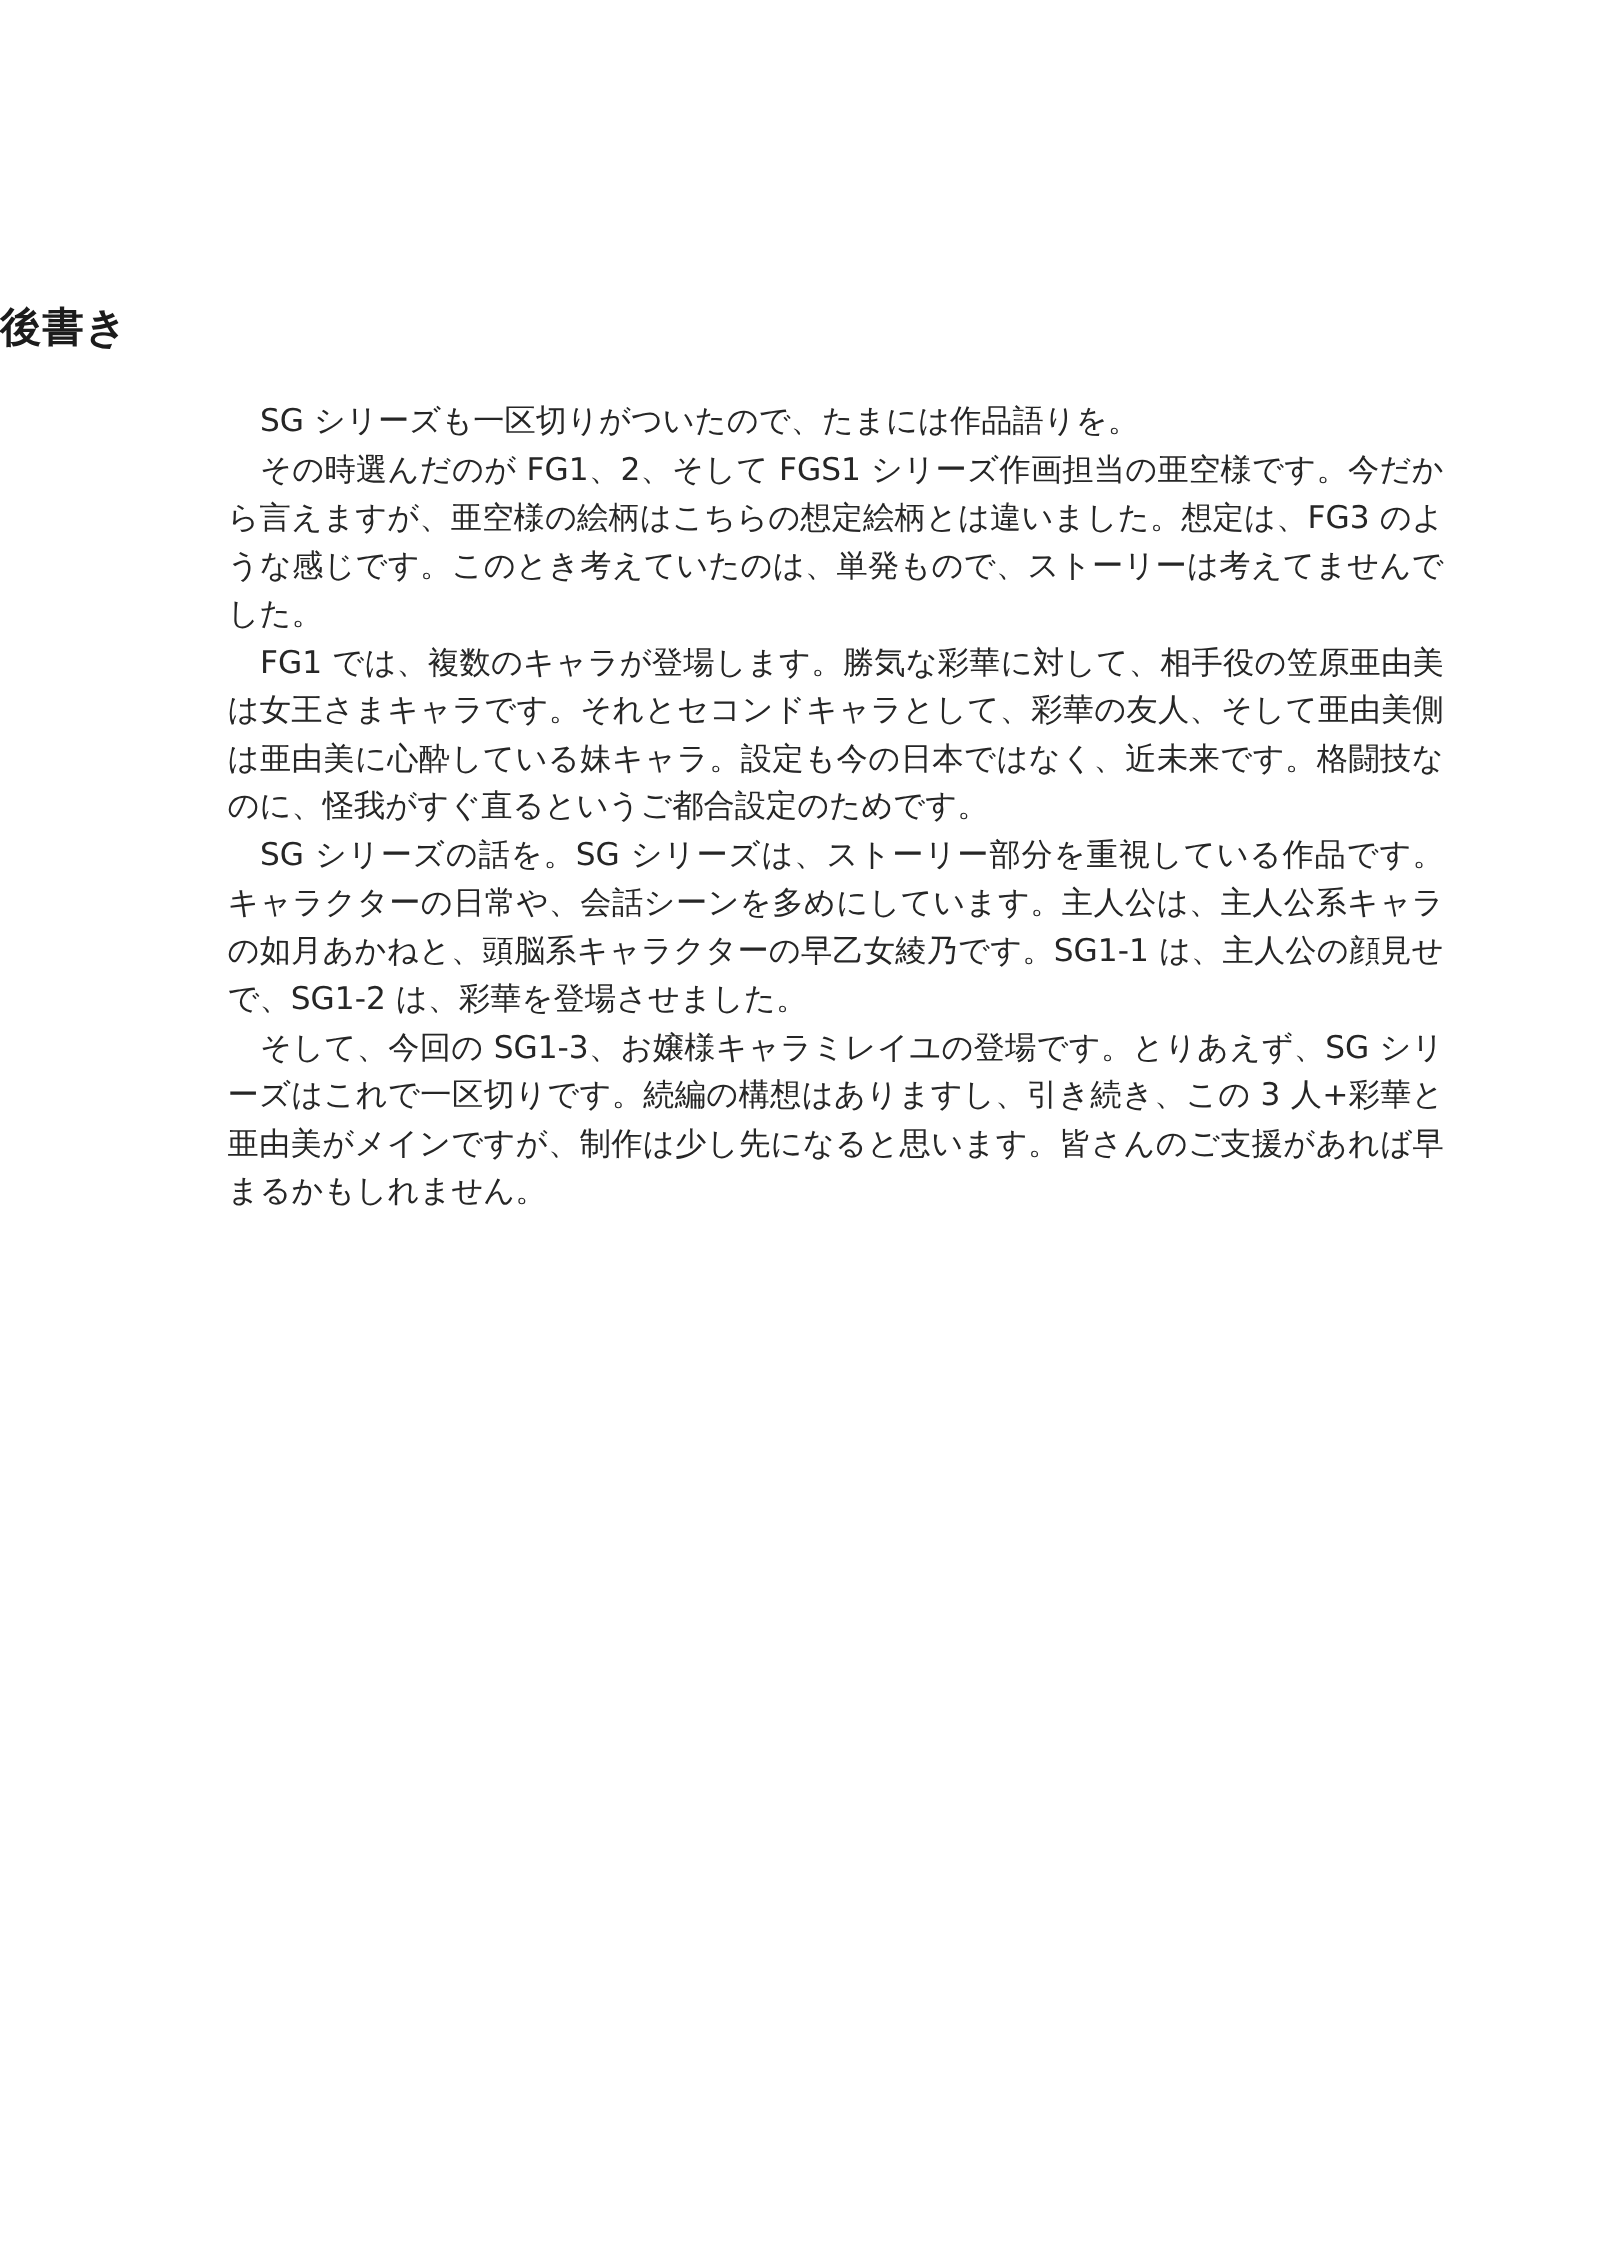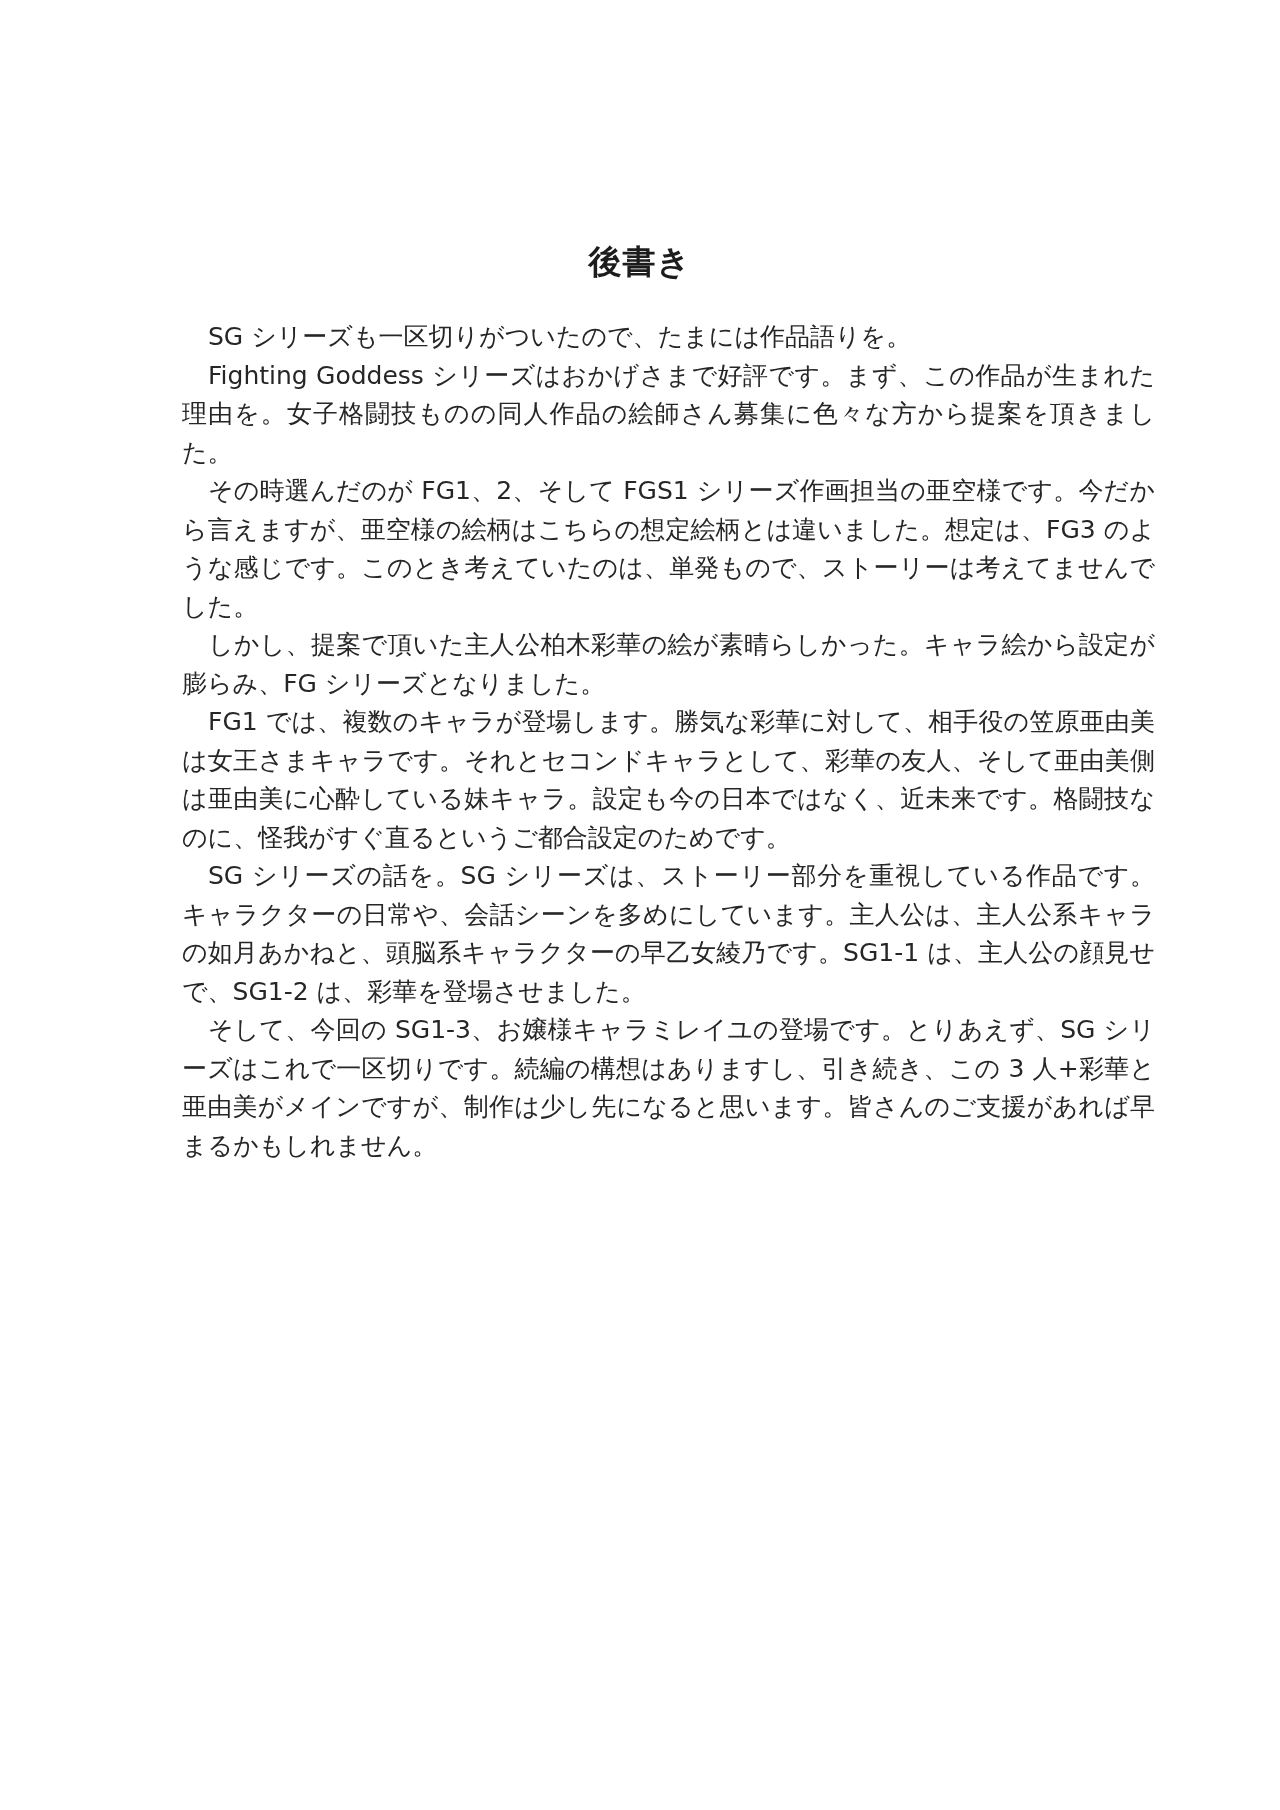--- a/index.html
+++ b/index.html
@@ -11,21 +11,21 @@
     position: relative;
     width: 1280px;
     height: 1810px;
     background: #ffffff;
     overflow: hidden;
     box-sizing: border-box;
     padding-top: 245px;
   }
   .page-title {
     margin: 0 0 23px 0;
-    text-align: center;
+    text-align: left;
     font-family: "DejaVu Sans", "Liberation Sans", sans-serif;
     font-weight: bold;
     font-size: 33px;
     line-height: 1.0;
     letter-spacing: 1px;
     color: #1c1c1c;
   }
   .body-text {
     width: 973px;
     margin-left: 182px;
@@ -44,20 +44,18 @@
   }
 </style>
 </head>
 <body>
 
 <div class="page">
   <h1 class="page-title">後書き</h1>
 
   <div class="body-text">
     <p>SG シリーズも一区切りがついたので、たまには作品語りを。</p>
-    <p>Fighting Goddess シリーズはおかげさまで好評です。まず、この作品が生まれた理由を。女子格闘技ものの同人作品の絵師さん募集に色々な方から提案を頂きました。</p>
     <p>その時選んだのが FG1、2、そして FGS1 シリーズ作画担当の亜空様です。今だから言えますが、亜空様の絵柄はこちらの想定絵柄とは違いました。想定は、FG3 のような感じです。このとき考えていたのは、単発もので、ストーリーは考えてませんでした。</p>
-    <p>しかし、提案で頂いた主人公柏木彩華の絵が素晴らしかった。キャラ絵から設定が膨らみ、FG シリーズとなりました。</p>
     <p>FG1 では、複数のキャラが登場します。勝気な彩華に対して、相手役の笠原亜由美は女王さまキャラです。それとセコンドキャラとして、彩華の友人、そして亜由美側は亜由美に心酔している妹キャラ。設定も今の日本ではなく、近未来です。格闘技なのに、怪我がすぐ直るというご都合設定のためです。</p>
     <p>SG シリーズの話を。SG シリーズは、ストーリー部分を重視している作品です。キャラクターの日常や、会話シーンを多めにしています。主人公は、主人公系キャラの如月あかねと、頭脳系キャラクターの早乙女綾乃です。SG1-1 は、主人公の顔見せで、SG1-2 は、彩華を登場させました。</p>
     <p>そして、今回の SG1-3、お嬢様キャラミレイユの登場です。とりあえず、SG シリーズはこれで一区切りです。続編の構想はありますし、引き続き、この 3 人+彩華と亜由美がメインですが、制作は少し先になると思います。皆さんのご支援があれば早まるかもしれません。</p>
   </div>
 </div>
 
 </body></html>

